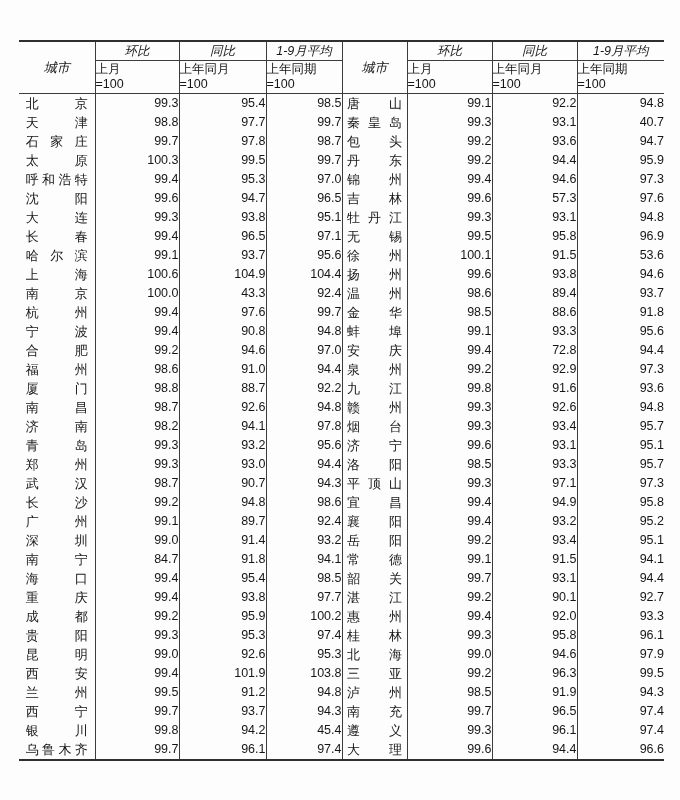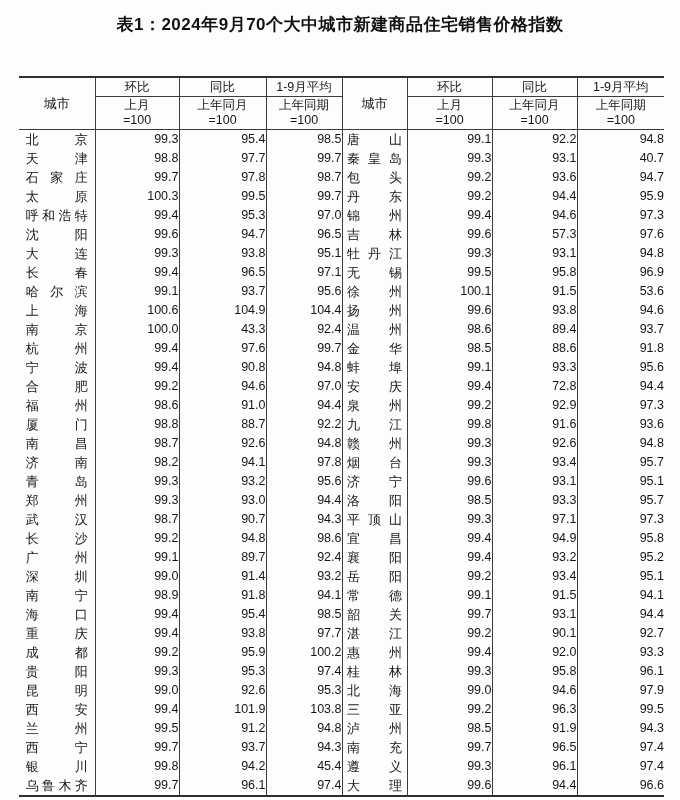--- a/index.html
+++ b/index.html
@@ -18,37 +18,36 @@
     border-top:2px solid #2f2f2f;border-bottom:2px solid #2f2f2f;
   }
   table.idx th, table.idx td{
     padding:0;margin:0;font-weight:normal;color:#161616;
     border-left:1px solid #3c3c3c;
     white-space:nowrap;overflow:hidden;
   }
   
   thead tr.r1 th:first-child, tbody tr td:first-child{border-left:none;}
   thead th{border-bottom:1px solid #3c3c3c;font-size:12.5px;}
-  thead tr.r1 th{height:18px;vertical-align:middle;text-align:center;}
-  thead tr.r2 th{height:32px;vertical-align:middle;text-align:center;}
+  thead tr.r1 th{height:18px;vertical-align:middle;text-align:center;font-style:italic;}
+  thead tr.r2 th{height:32px;vertical-align:middle;text-align:left;}
   thead th.city-h{font-size:13px;}
   .sub-line{display:block;line-height:15px;font-size:12.5px;}
   tbody td{height:19px;font-size:12.5px;line-height:19px;}
   td.num{text-align:right;padding-right:3px;font-size:12.5px;}
   td.city{vertical-align:middle;font-size:13px;}
   .city-inner{display:flex;justify-content:space-between;margin:0 auto;}
   .city-inner.w-left{width:62px;}
   .city-inner.w-right{width:55px;}
   .city-inner span{display:inline-block;}
 </style>
 </head>
 <body>
 
 <div class="page">
-  <h1 class="title">表1：2024年9月70个大中城市新建商品住宅销售价格指数</h1>
 
   <table class="idx">
     <colgroup>
       <col style="width:76px">
         <col style="width:84px">
         <col style="width:87px">
         <col style="width:76px">
       <col style="width:65px">
         <col style="width:85px">
         <col style="width:85px">
@@ -580,21 +579,21 @@
           <td class="num">93.4</td>
           <td class="num">95.1</td>
         </tr>
         <tr>
           <td class="city">
             <span class="city-inner w-left">
               <span>南</span>
               <span>宁</span>
             </span>
           </td>
-          <td class="num">98.9</td>
+          <td class="num">84.7</td>
           <td class="num">91.8</td>
           <td class="num">94.1</td>
           <td class="city">
             <span class="city-inner w-right">
               <span>常</span>
               <span>德</span>
             </span>
           </td>
           <td class="num">99.1</td>
           <td class="num">91.5</td>

